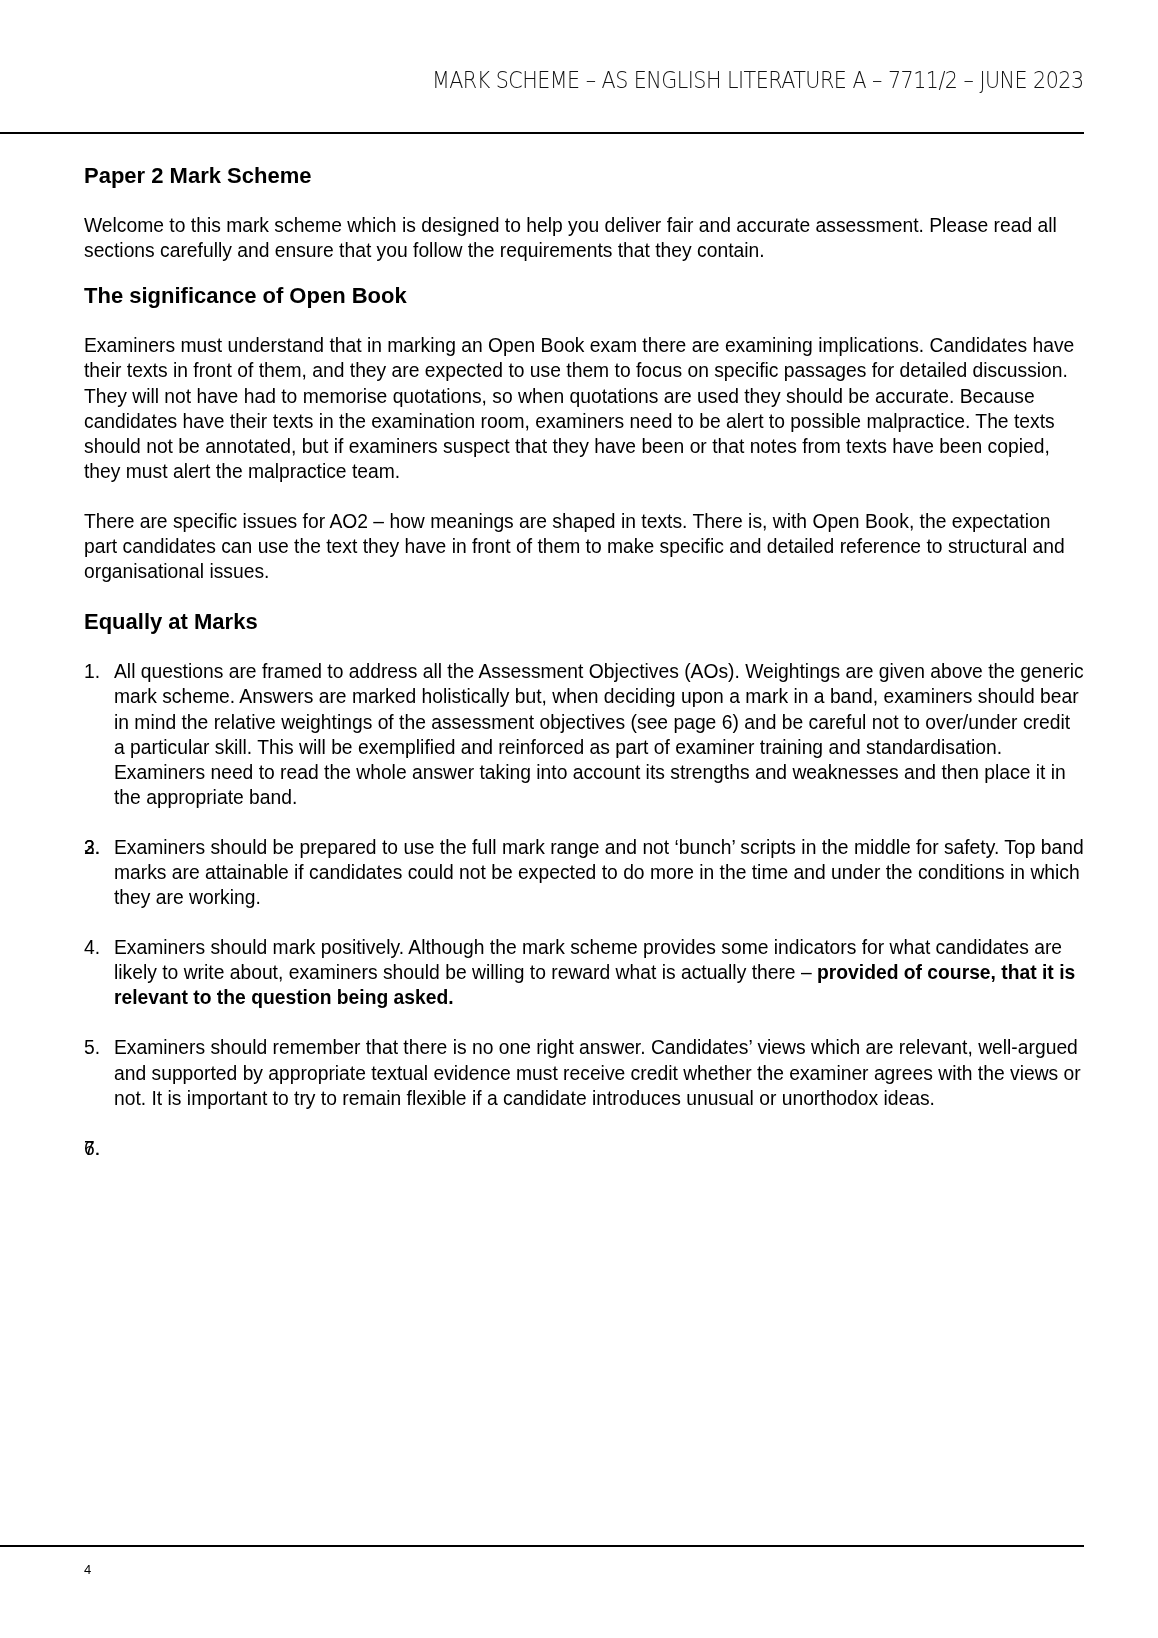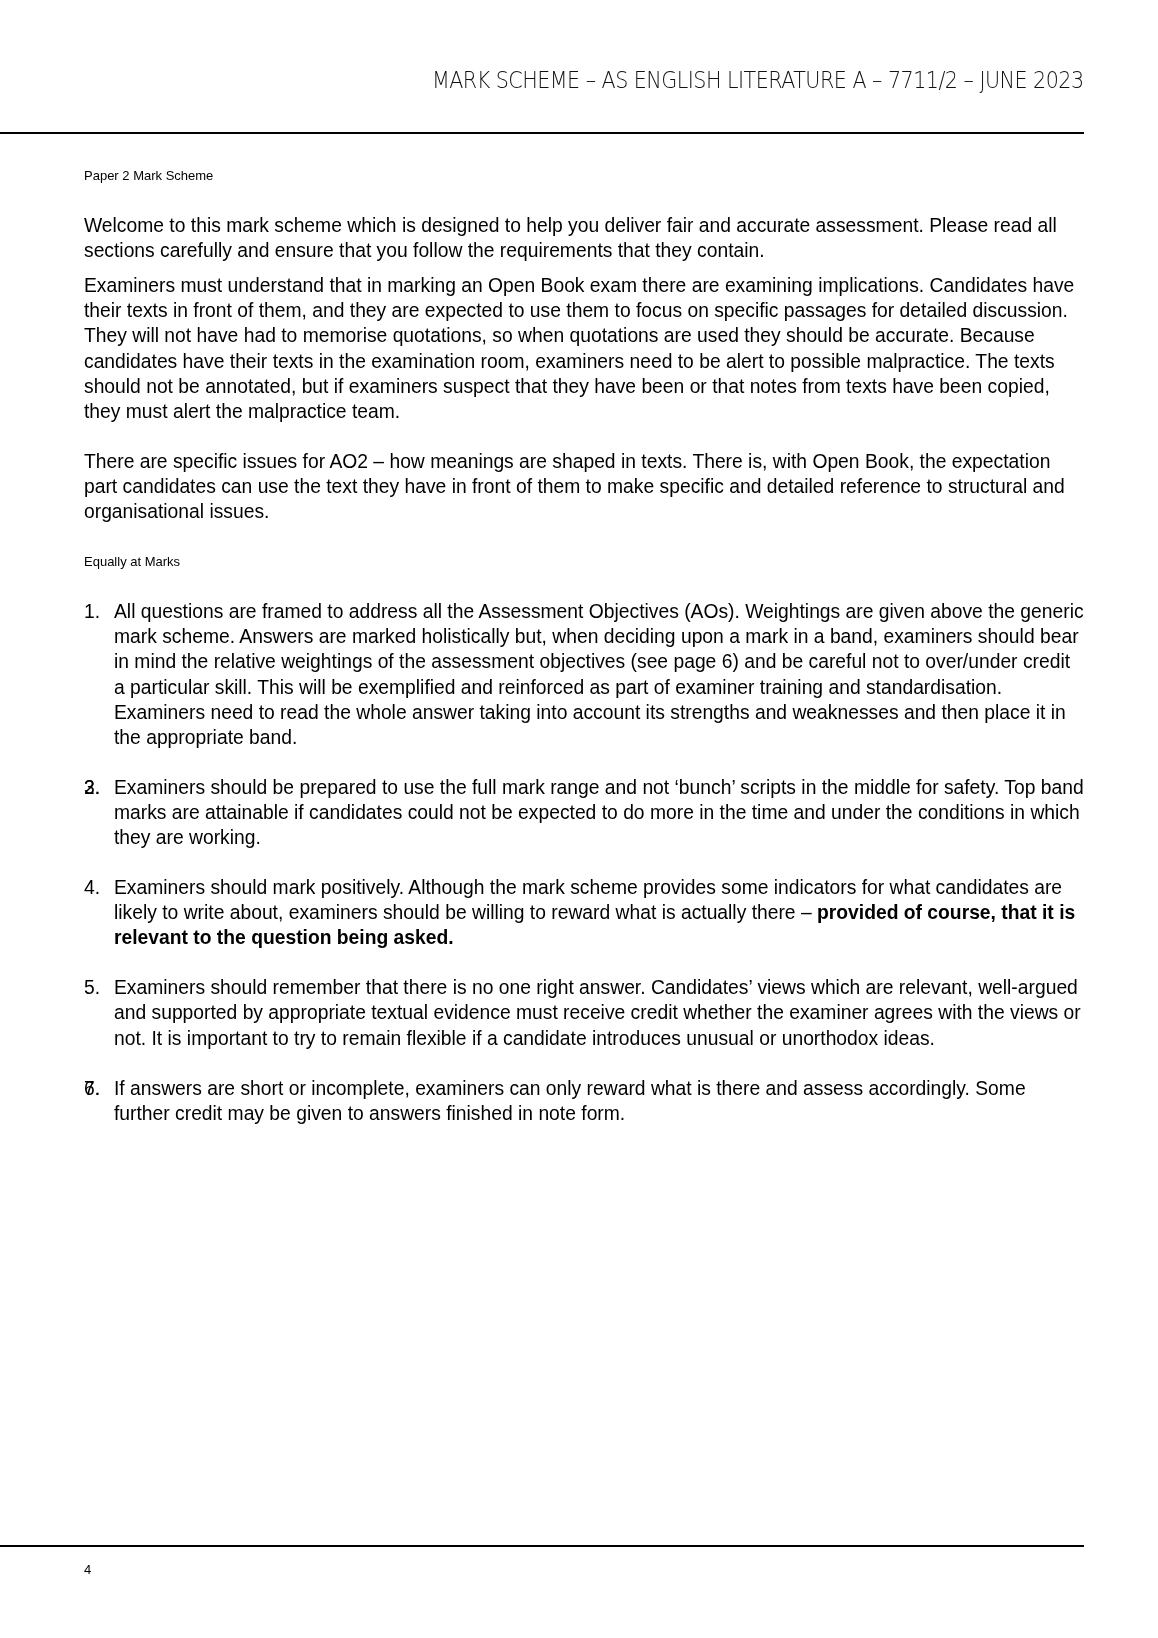--- a/index.html
+++ b/index.html
@@ -16,39 +16,40 @@
   .rule.top { top: 132px; }
   .rule.bottom { top: 1545px; }
   .page-number {
     position: absolute; left: 84px; top: 1562px;
     font-family: "Liberation Sans", sans-serif; font-size: 13px;
   }
   .content {
     position: absolute; left: 84px; top: 163px; width: 1000px;
     font-family: "Liberation Sans", sans-serif; font-size: 19.3px; line-height: 25.1px;
   }
-  .content h2 { font-size: 13px; font-weight: normal; margin: 0 0 25px 0; line-height: 25.1px; }
+  .content h2 { font-size: 22px; font-weight: bold; margin: 0 0 25px 0; line-height: 25.1px; }
   .content p { margin: 0 0 25px 0; }
-  .content p.intro { margin-bottom: 10px; }
+  .content p.intro { margin-bottom: 20px; }
   ol.marks { list-style: none; margin: 0; padding: 0; }
   ol.marks li { position: relative; padding-left: 30px; margin: 0 0 25px 0; }
   ol.marks li .num { position: absolute; left: 0; top: 0; }
   .bold { font-weight: bold; }
 </style>
 </head>
 <body>
 
 <div class="page">
   <div class="running-header">MARK SCHEME – AS ENGLISH LITERATURE A – 7711/2 – JUNE 2023</div>
   <div class="rule top"></div>
 
   <div class="content">
     <h2>Paper 2 Mark Scheme</h2>
     <p class="intro">Welcome to this mark scheme which is designed to help you deliver fair and accurate assessment. Please read all sections carefully and ensure that you follow the requirements that they contain.</p>
 
+    <h2>The significance of Open Book</h2>
     <p>Examiners must understand that in marking an Open Book exam there are examining implications. Candidates have their texts in front of them, and they are expected to use them to focus on specific passages for detailed discussion.  They will not have had to memorise quotations, so when quotations are used they should be accurate.  Because candidates have their texts in the examination room, examiners need to be alert to possible malpractice.  The texts should not be annotated, but if examiners suspect that they have been or that notes from texts have been copied, they must alert the malpractice team.</p>
     <p>There are specific issues for AO2 – how meanings are shaped in texts.  There is, with Open Book, the expectation part candidates can use the text they have in front of them to make specific and detailed reference to structural and organisational issues.</p>
 
     <h2>Equally at Marks</h2>
 
     <ol class="marks">
       <li>
         <span class="num">1.</span>
         <span>All questions are framed to address all the Assessment Objectives (AOs).  Weightings are given above the generic mark scheme.  Answers are marked holistically but, when deciding upon a mark in a band, examiners should bear in mind the relative weightings of the assessment objectives (see page 6) and be careful not to over/under credit a particular skill.  This will be exemplified and reinforced as part of examiner training and standardisation.  Examiners need to read the whole answer taking into account its strengths and weaknesses and then place it in the appropriate band.</span>
       </li>
@@ -65,20 +66,19 @@
       </li>
       <li>
         <span class="num">5.</span>
         <span>Examiners should remember that there is no one right answer.  Candidates’ views which are relevant, well-argued and supported by appropriate textual evidence must receive credit whether the examiner agrees with the views or not.  It is important to try to remain flexible if a candidate introduces unusual or unorthodox ideas.</span>
       </li>
       <li>
         <span class="num">6.</span>
       </li>
       <li>
         <span class="num">7.</span>
-        <span>If answers are short or incomplete, examiners can only reward what is there and assess accordingly. Some further credit may be given to answers finished in note form.</span>
       </li>
     </ol>
   </div>
 
   <div class="rule bottom"></div>
   <div class="page-number">4</div>
 </div>
 
 </body></html>

